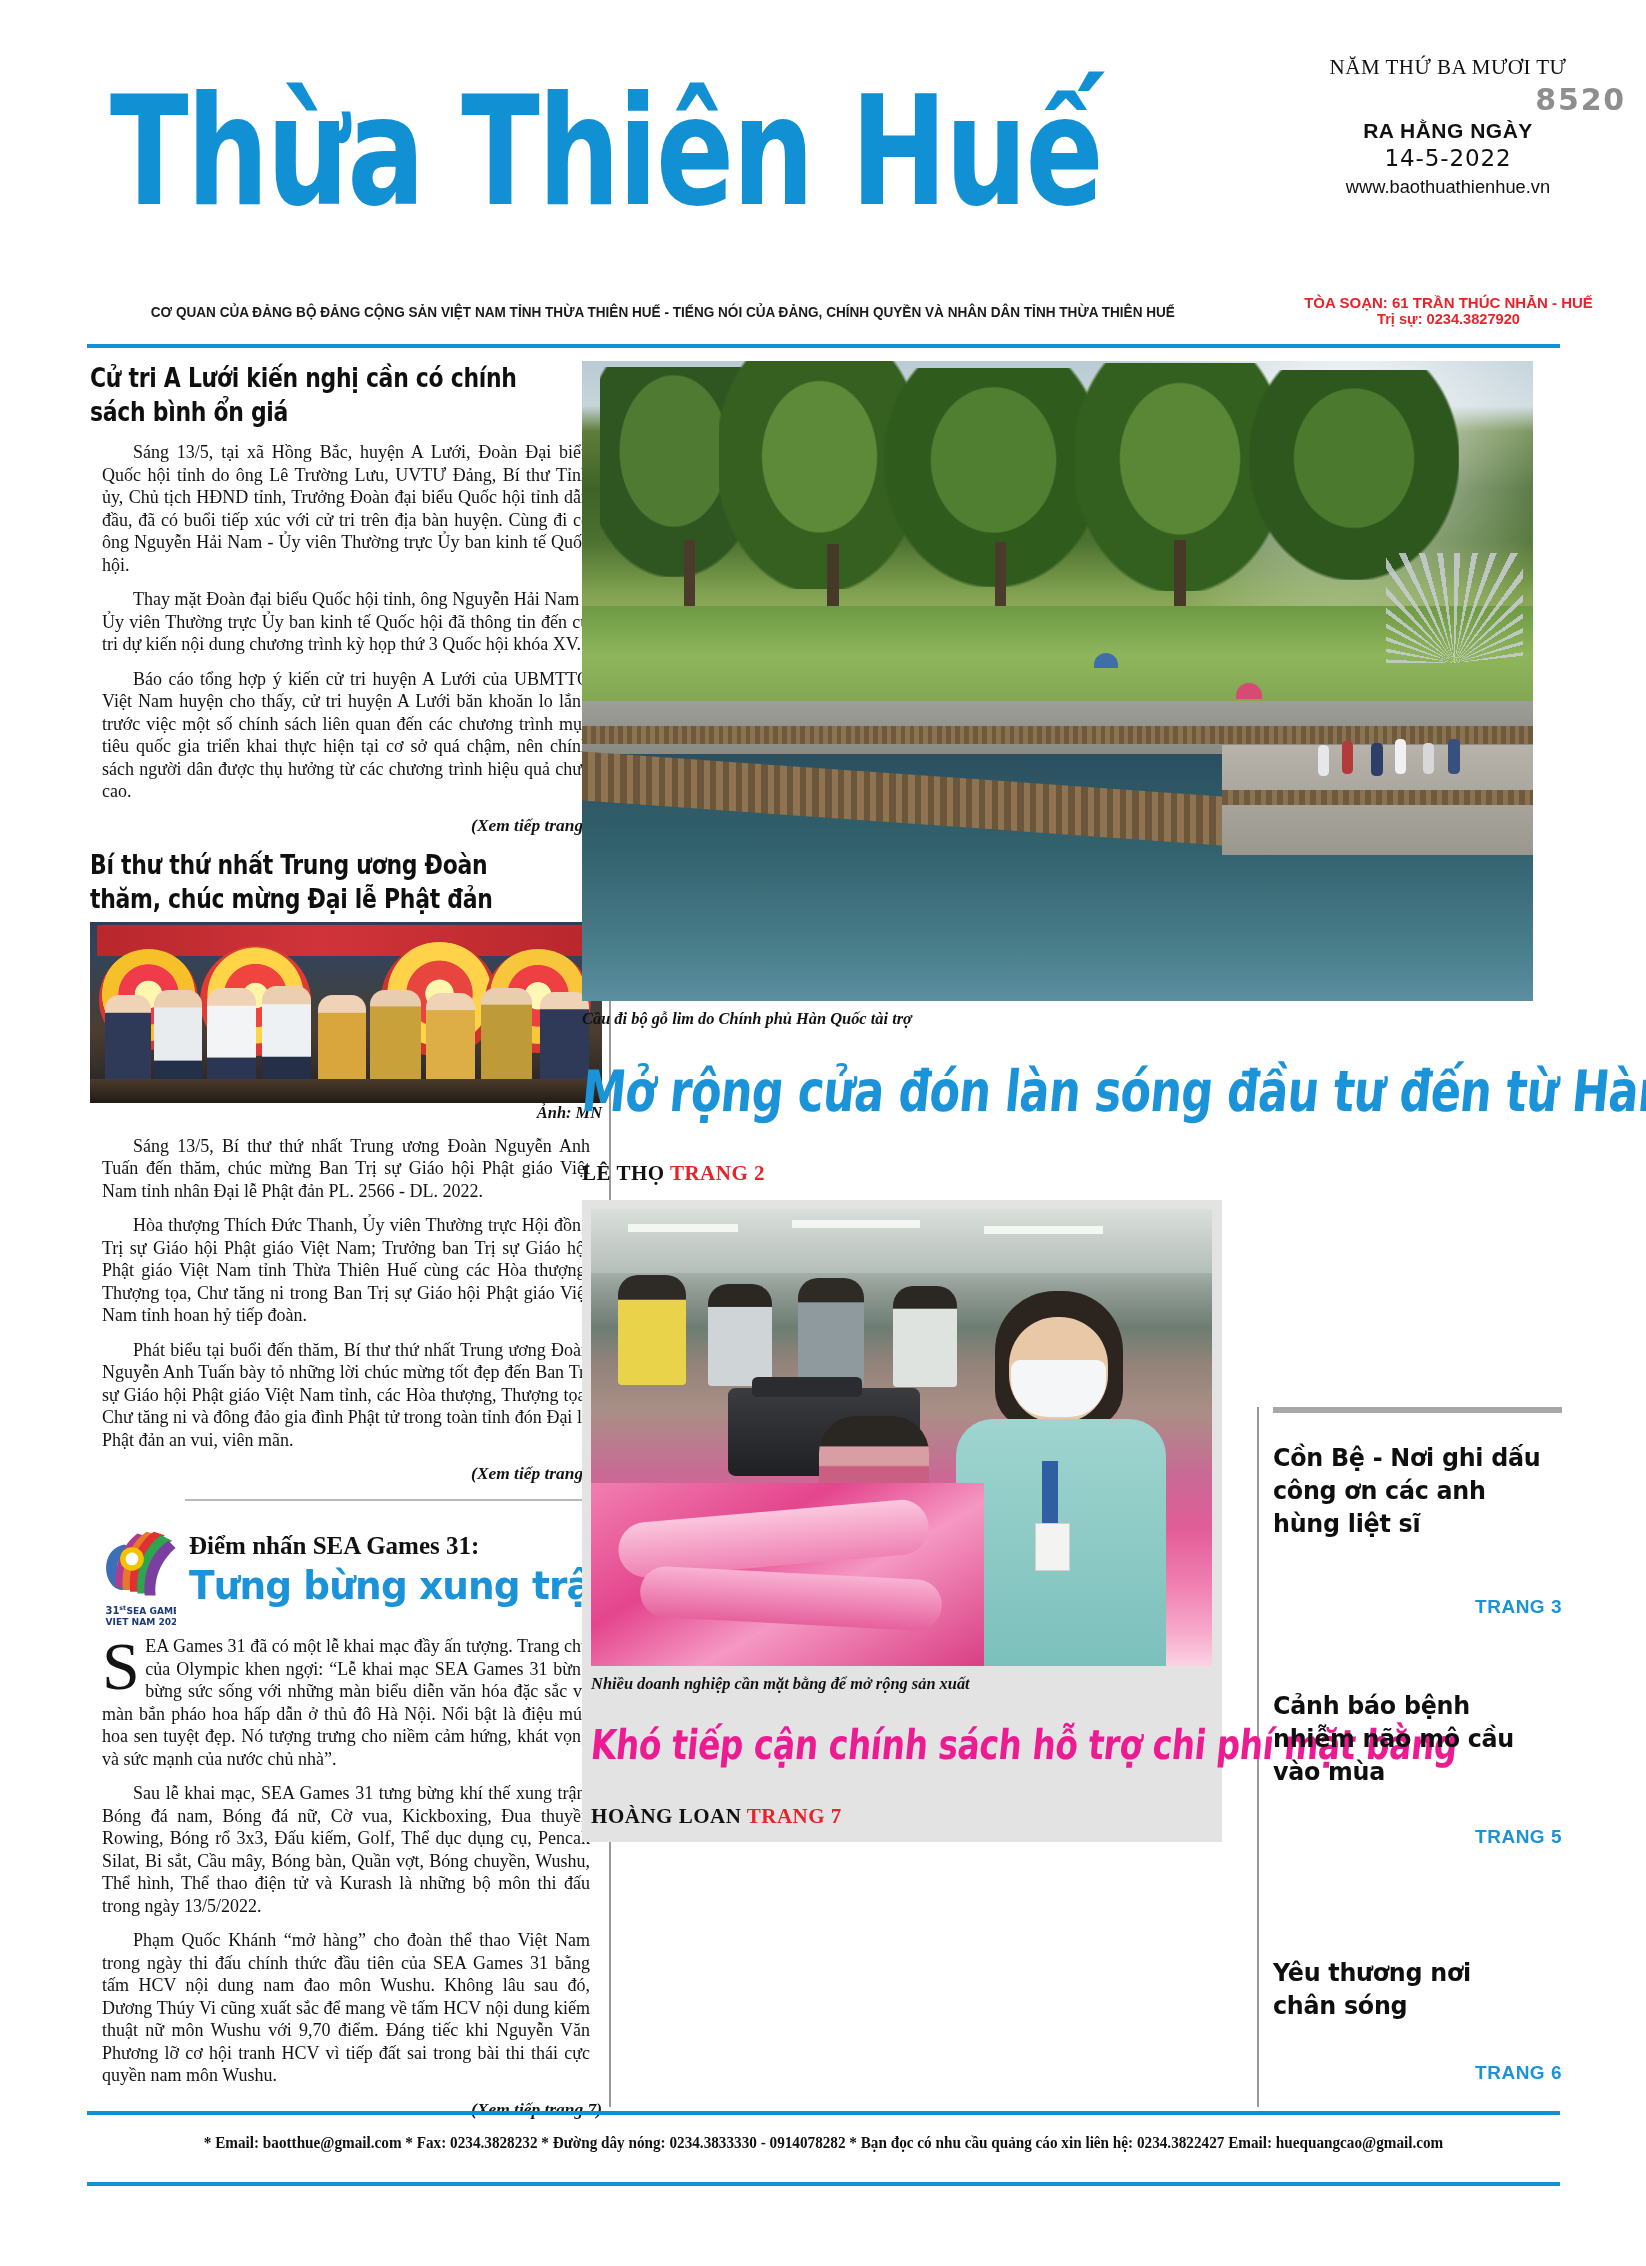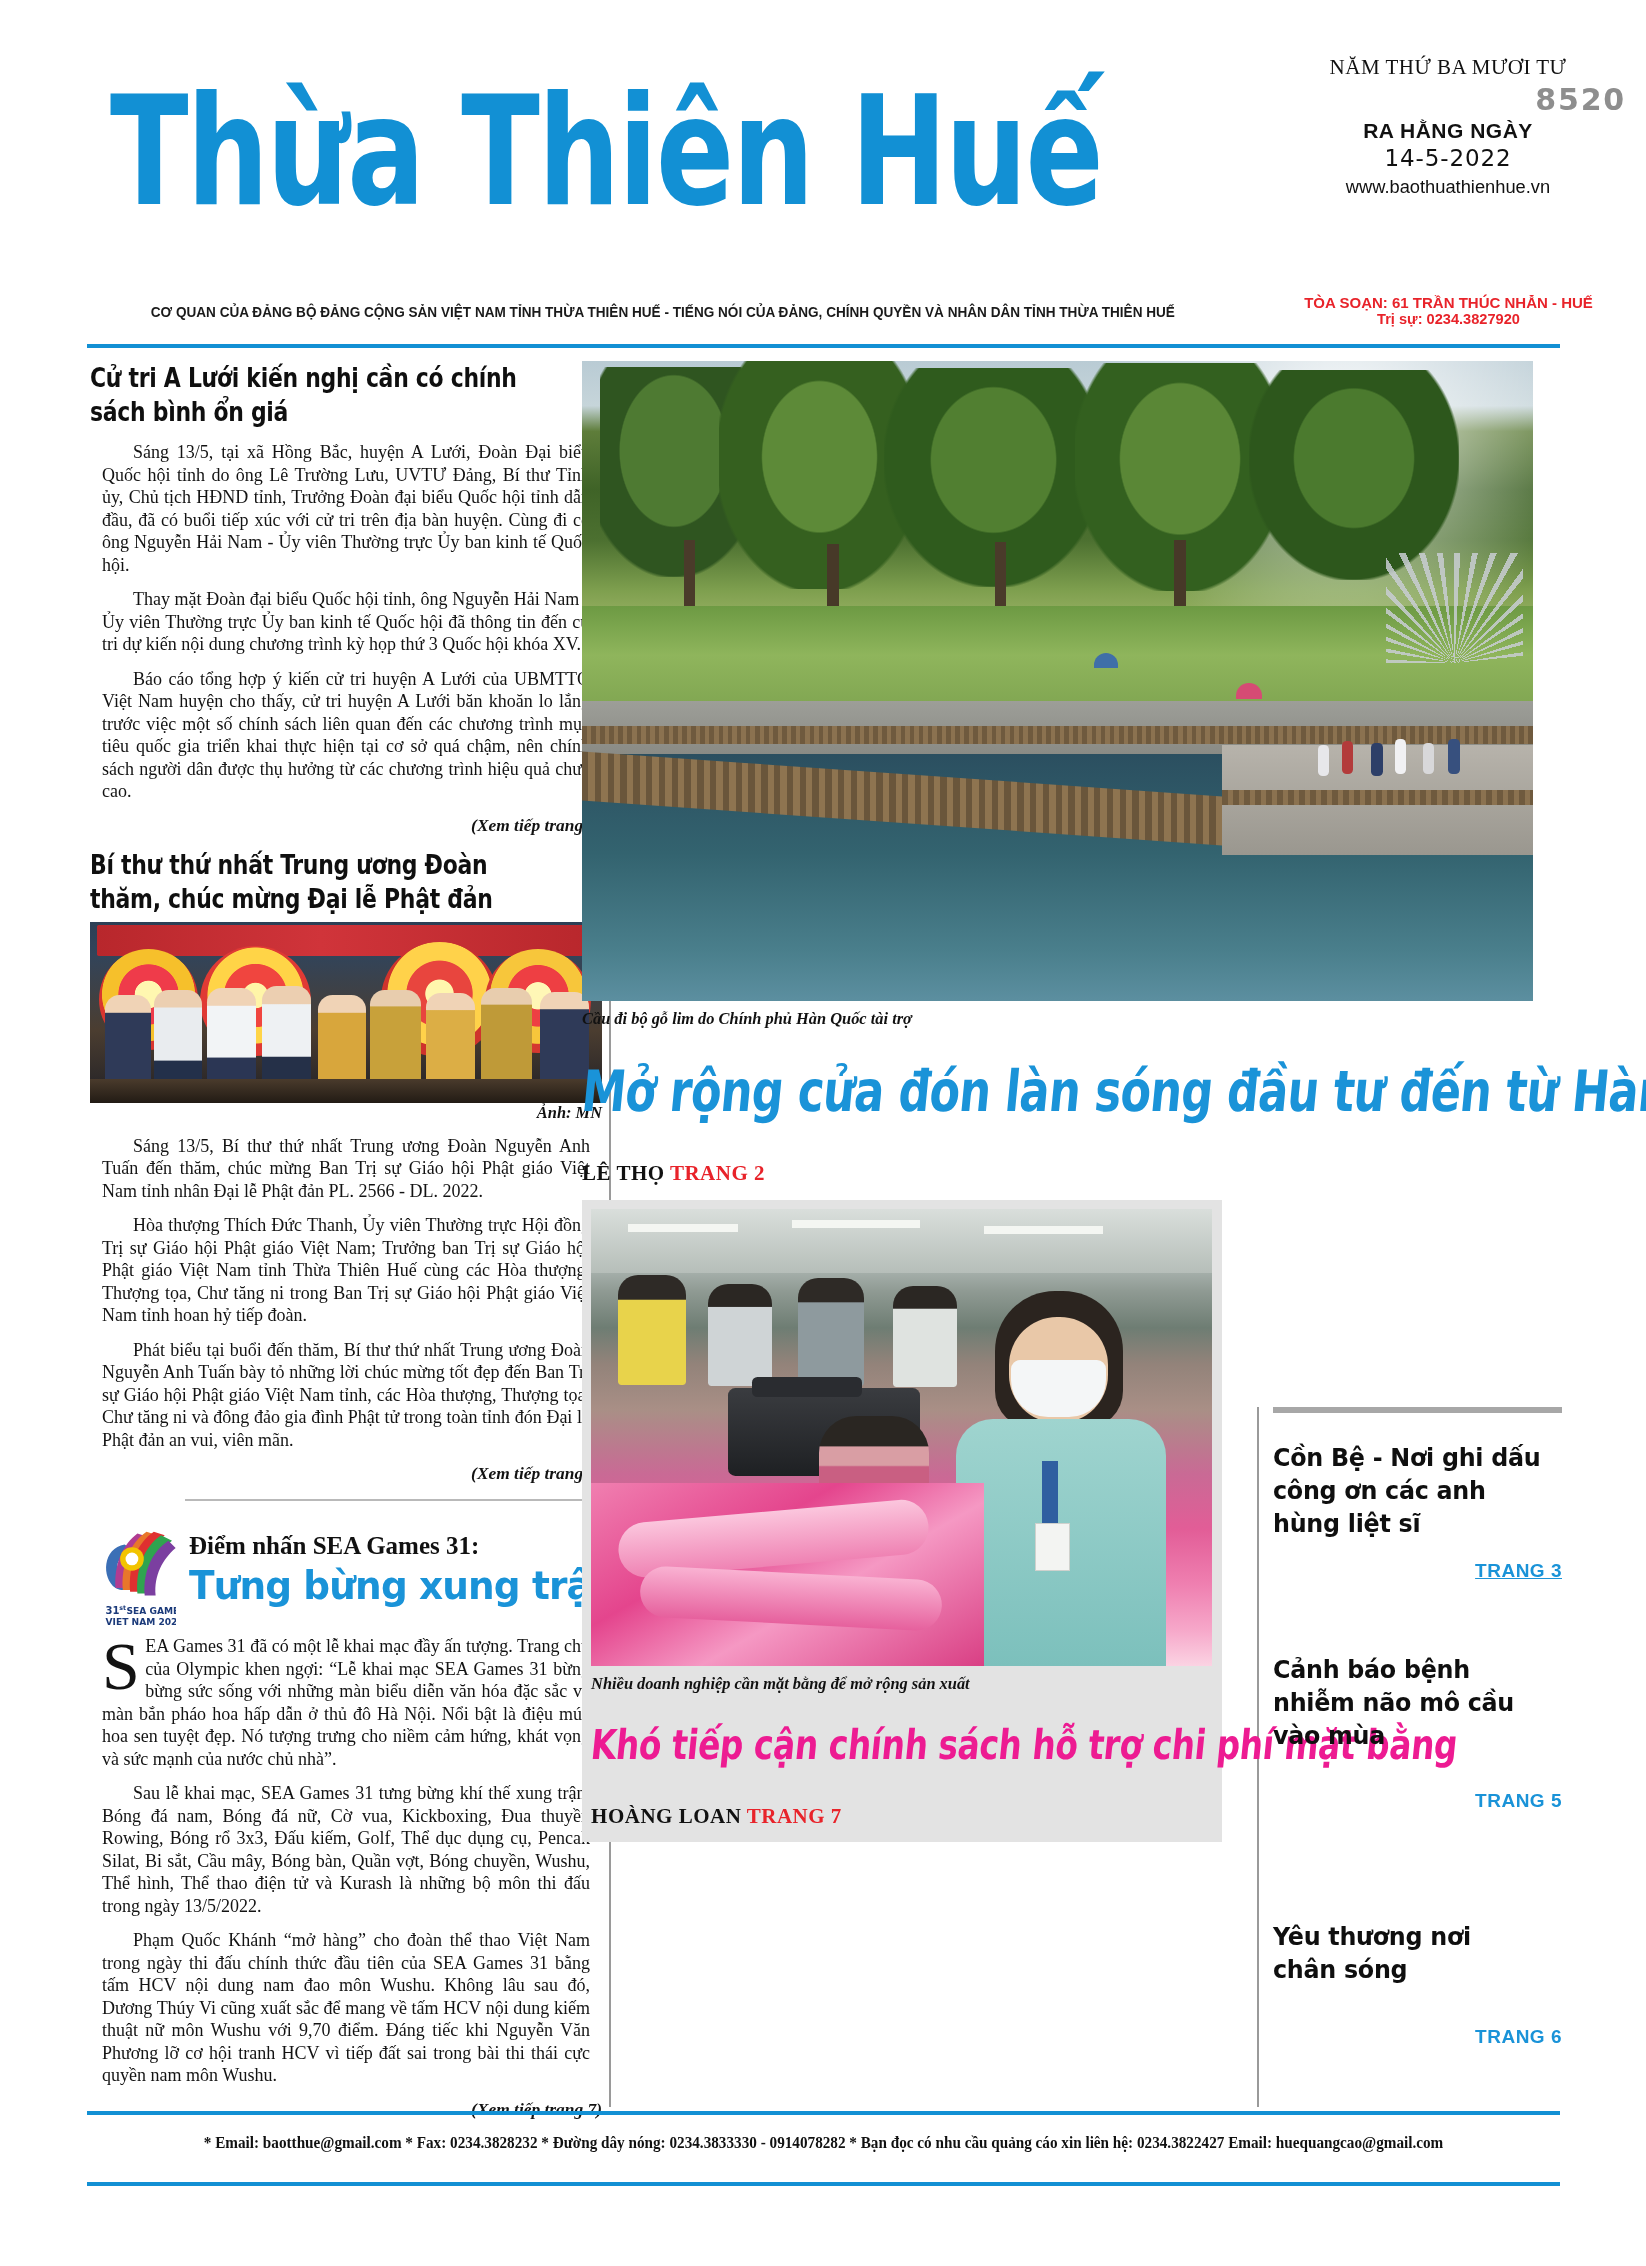--- a/index.html
+++ b/index.html
@@ -566,21 +566,21 @@
         <span class="pg">TRANG 7</span>
       </div>
     </div>
   </div>
 
   <div class="col-right">
     <div class="graybar"></div>
 
     <div style="margin-top:27.4px;">
       <h3 class="teaser-hl">Cồn Bệ - Nơi ghi dấu công ơn các anh hùng liệt sĩ</h3>
-      <div class="teaser-pg" style="margin-top:20px;text-decoration:underline;">TRANG 3</div>
+      <div class="teaser-pg" style="margin-top:56px;">TRANG 3</div>
     </div>
 
     <div style="margin-top:71px;">
       <h3 class="teaser-hl">Cảnh báo bệnh nhiễm não mô cầu vào mùa</h3>
       <div class="teaser-pg" style="margin-top:38px;">TRANG 5</div>
     </div>
 
     <div style="margin-top:108px;">
       <h3 class="teaser-hl">Yêu thương nơi chân sóng</h3>
       <div class="teaser-pg" style="margin-top:40px;">TRANG 6</div>

